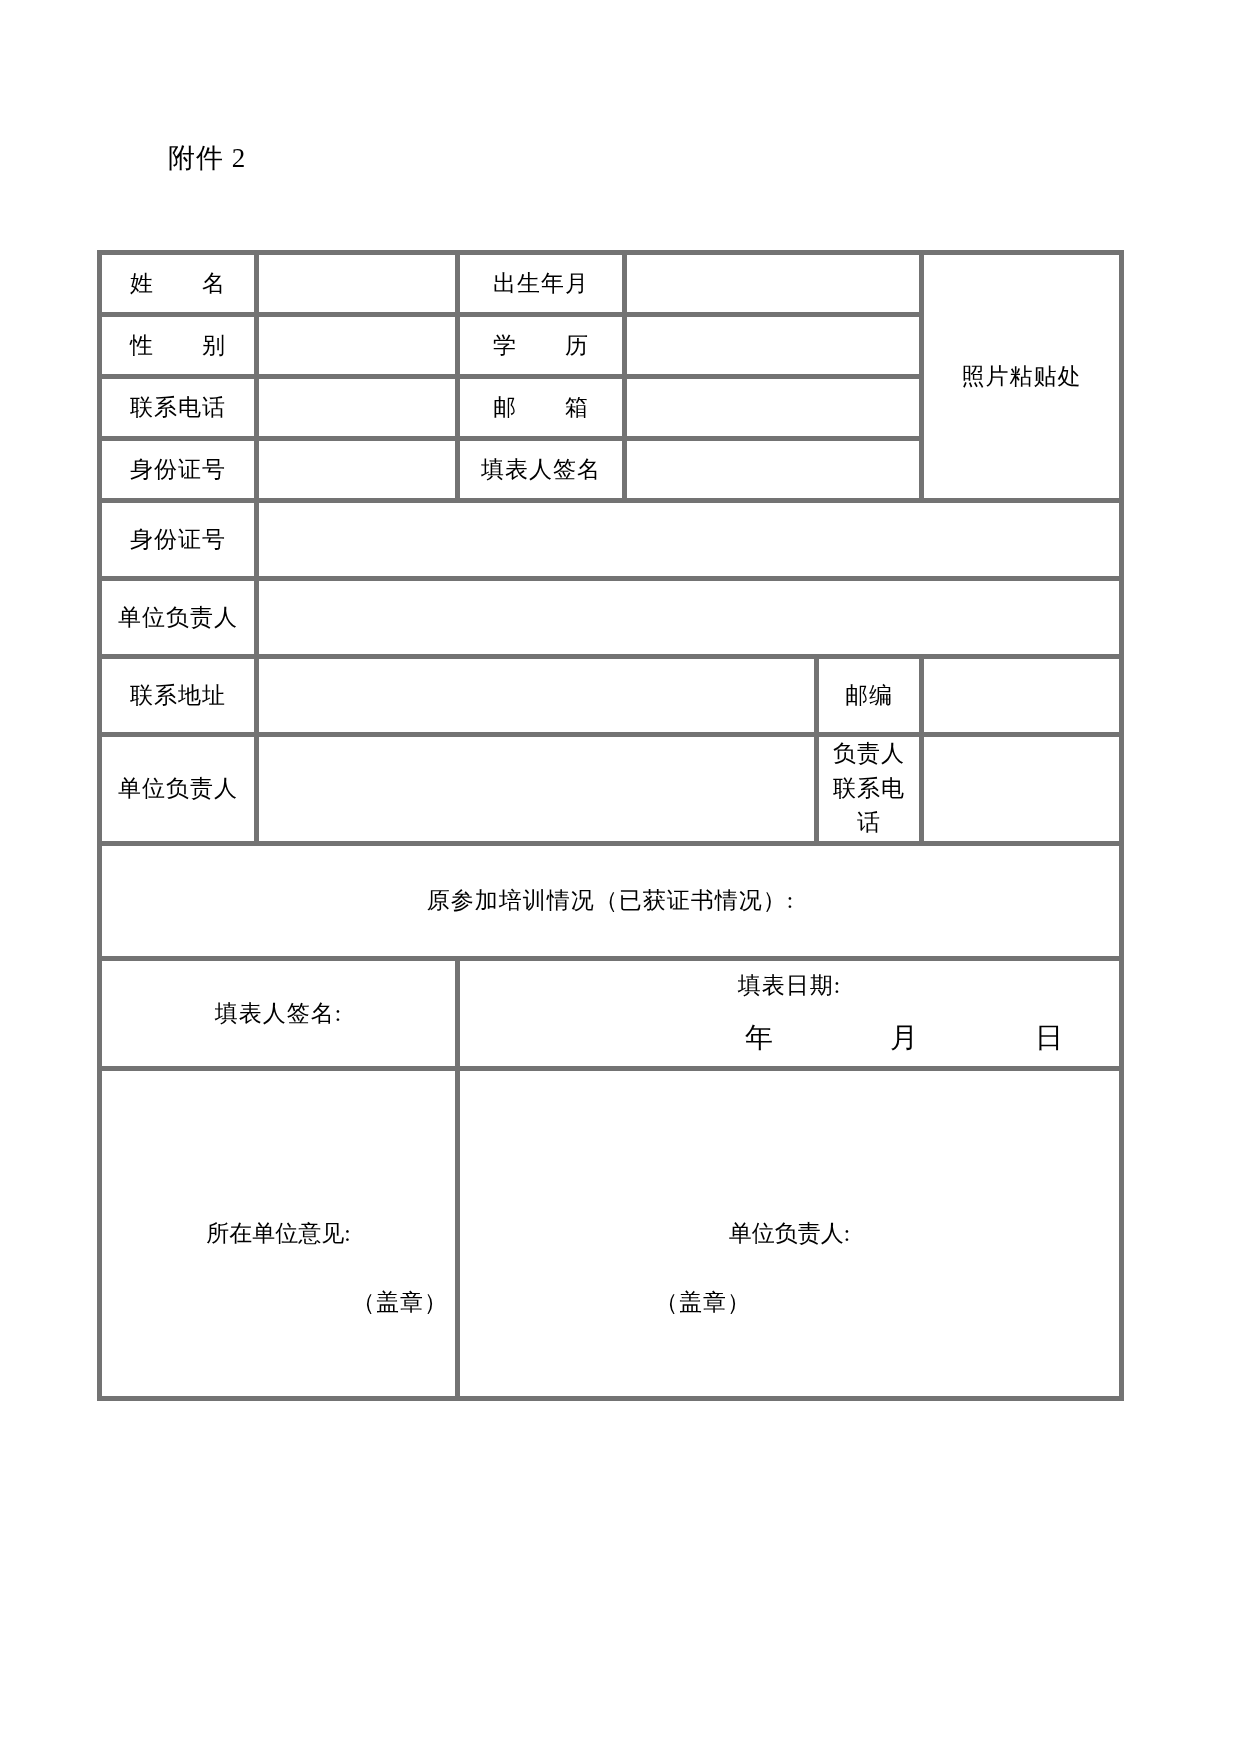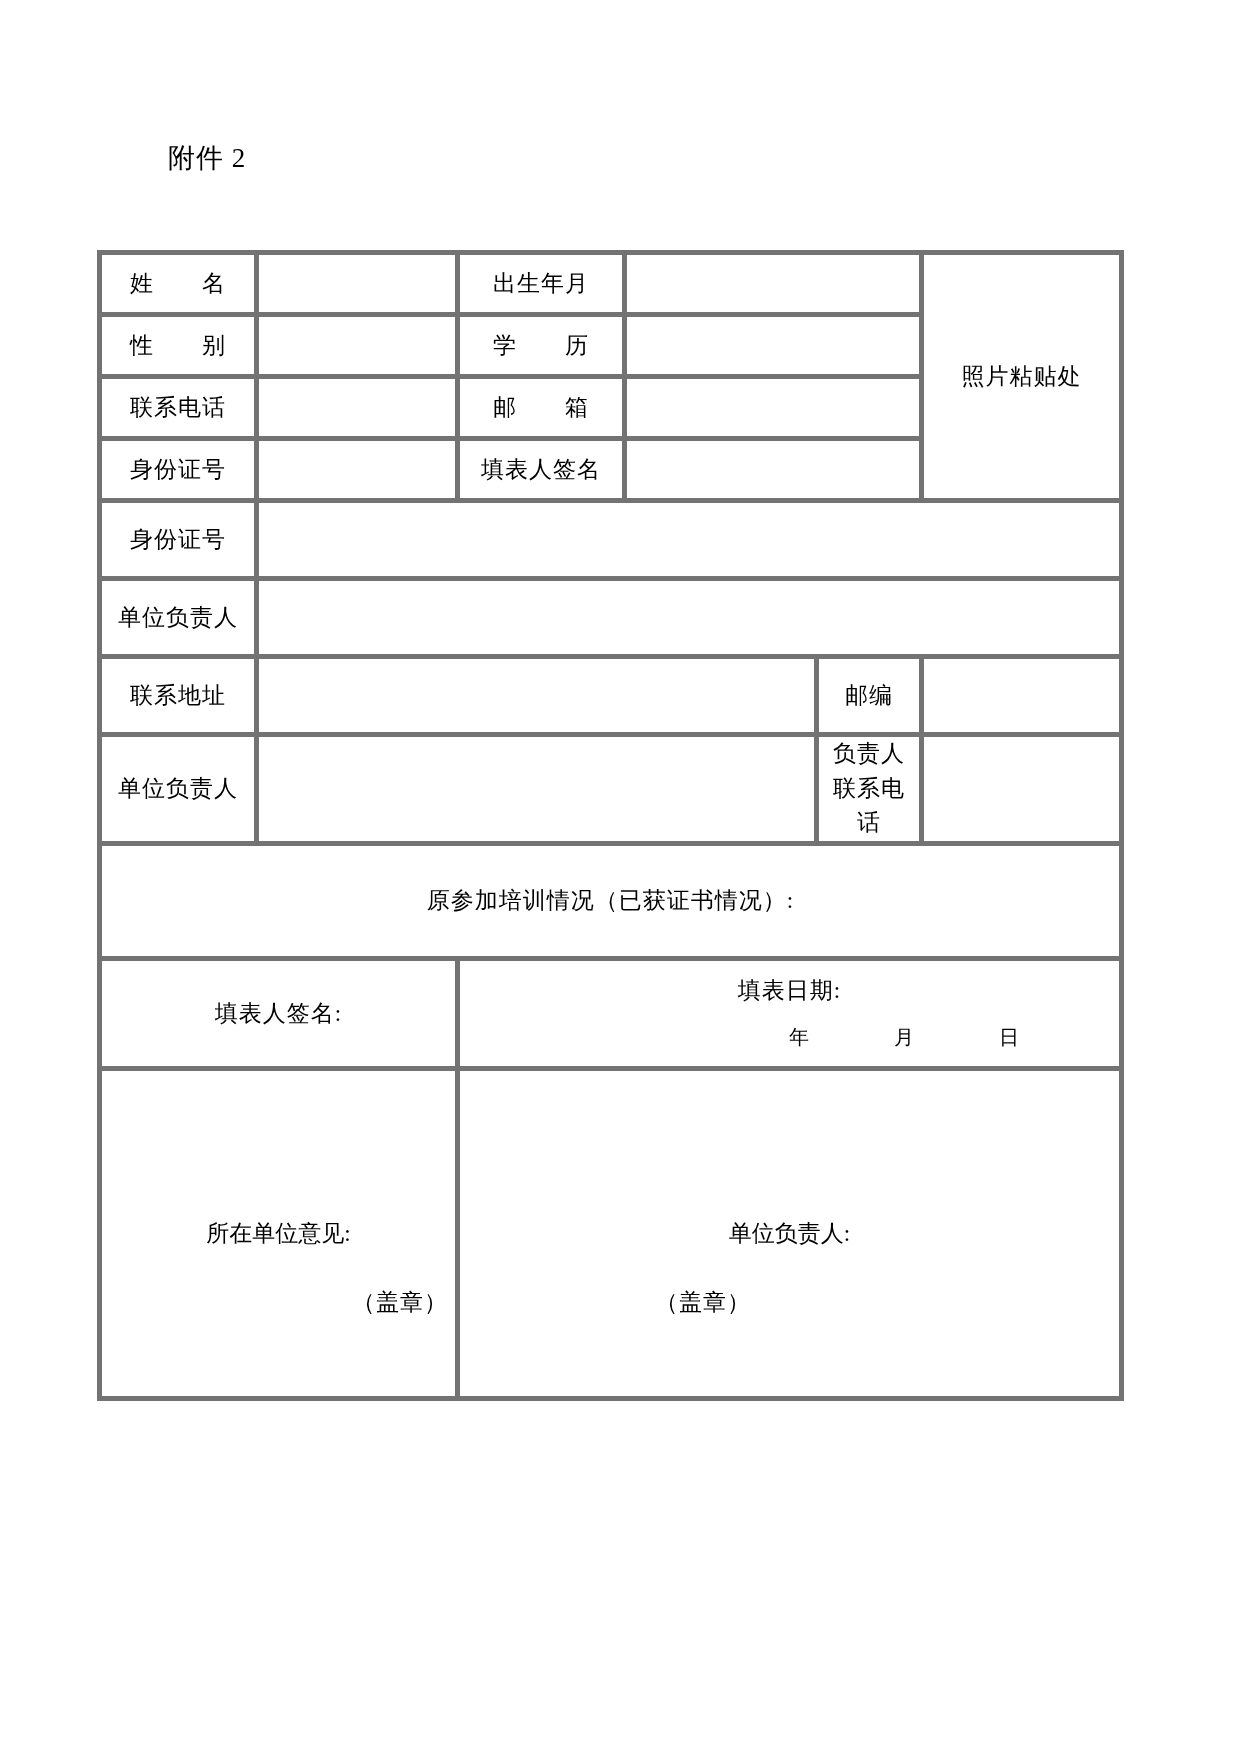--- a/index.html
+++ b/index.html
@@ -71,21 +71,21 @@
     font-size: 23px;
     letter-spacing: 1px;
   }
   .two-line {
     line-height: 1.5;
   }
   .date-line {
     margin-top: 18px;
     padding-left: 230px;
     letter-spacing: 1px;
-    font-size: 20px;
+    font-size: 28px;
     white-space: pre;
   }
   .opinion-cell {
     position: relative;
     vertical-align: top;
     text-align: left;
     padding-top: 10px;
     padding-left: 12px;
     height: 330px;
   }

